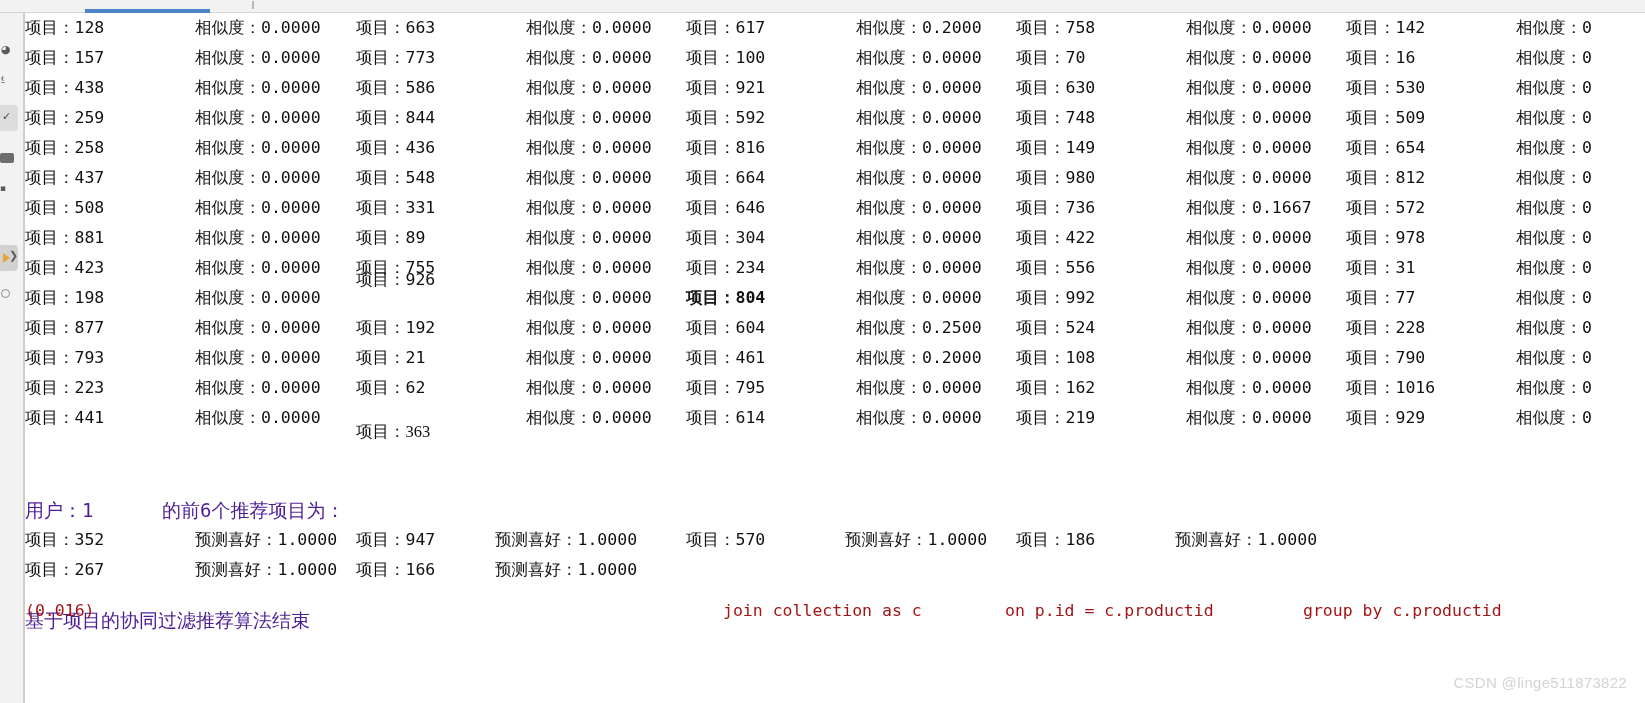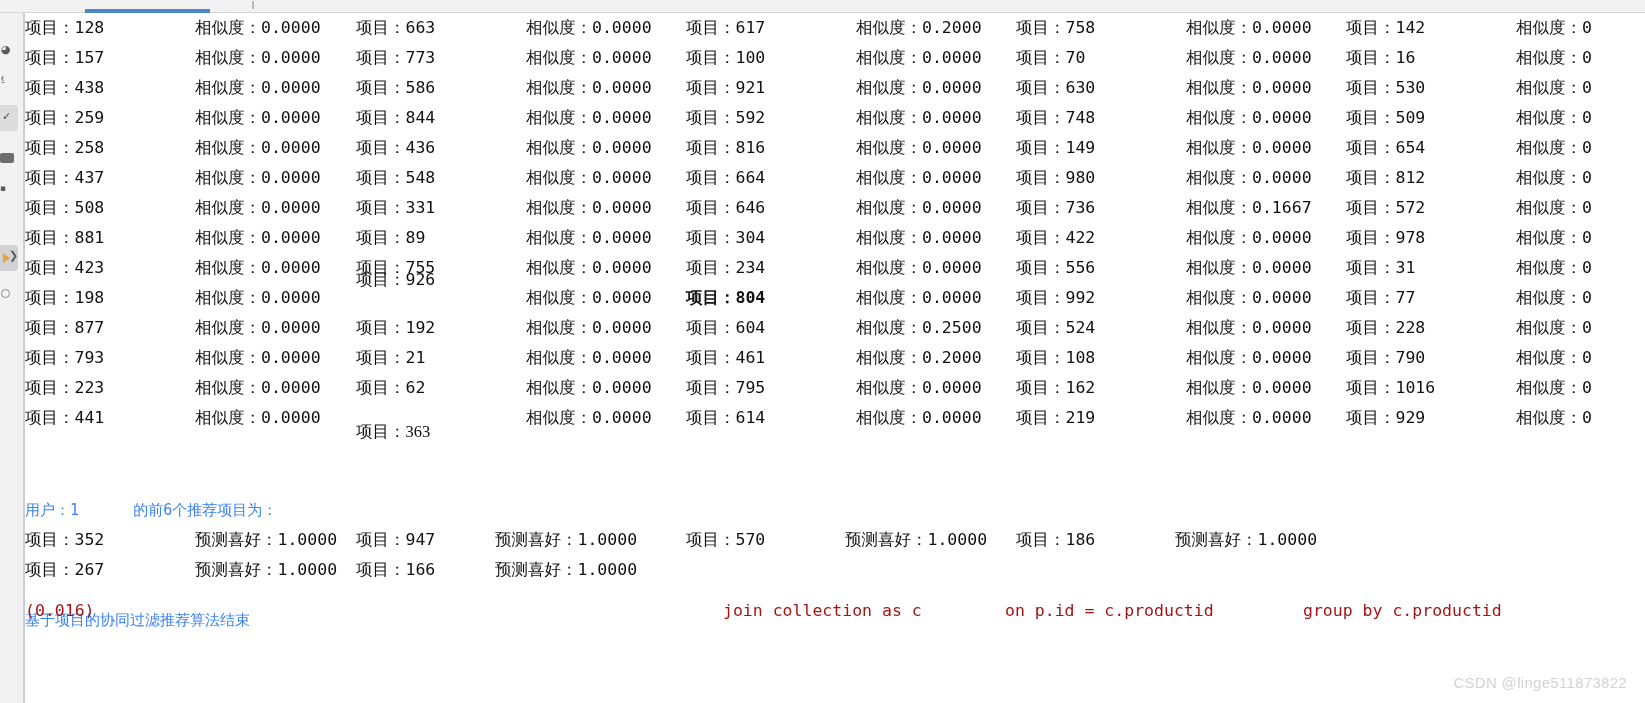--- a/index.html
+++ b/index.html
@@ -104,22 +104,22 @@
     left: 25px; top: 13px;
     width: 1620px; height: 690px;
     background: #ffffff;
     overflow: hidden;
   }
   .line {
     position: absolute;
     left: 0;
     white-space: pre;
     font-family: "DejaVu Sans Mono", "Liberation Mono", monospace;
-    font-size: 15px;
-    color: #3b82f6;
+    font-size: 19px;
+    color: #4c1d95;
     line-height: 20px;
   }
   .cell {
     position: absolute;
     white-space: pre;
     font-family: "DejaVu Sans Mono", "Liberation Mono", monospace;
     font-size: 16.5px;
     color: #111111;
     line-height: 20px;
   }

